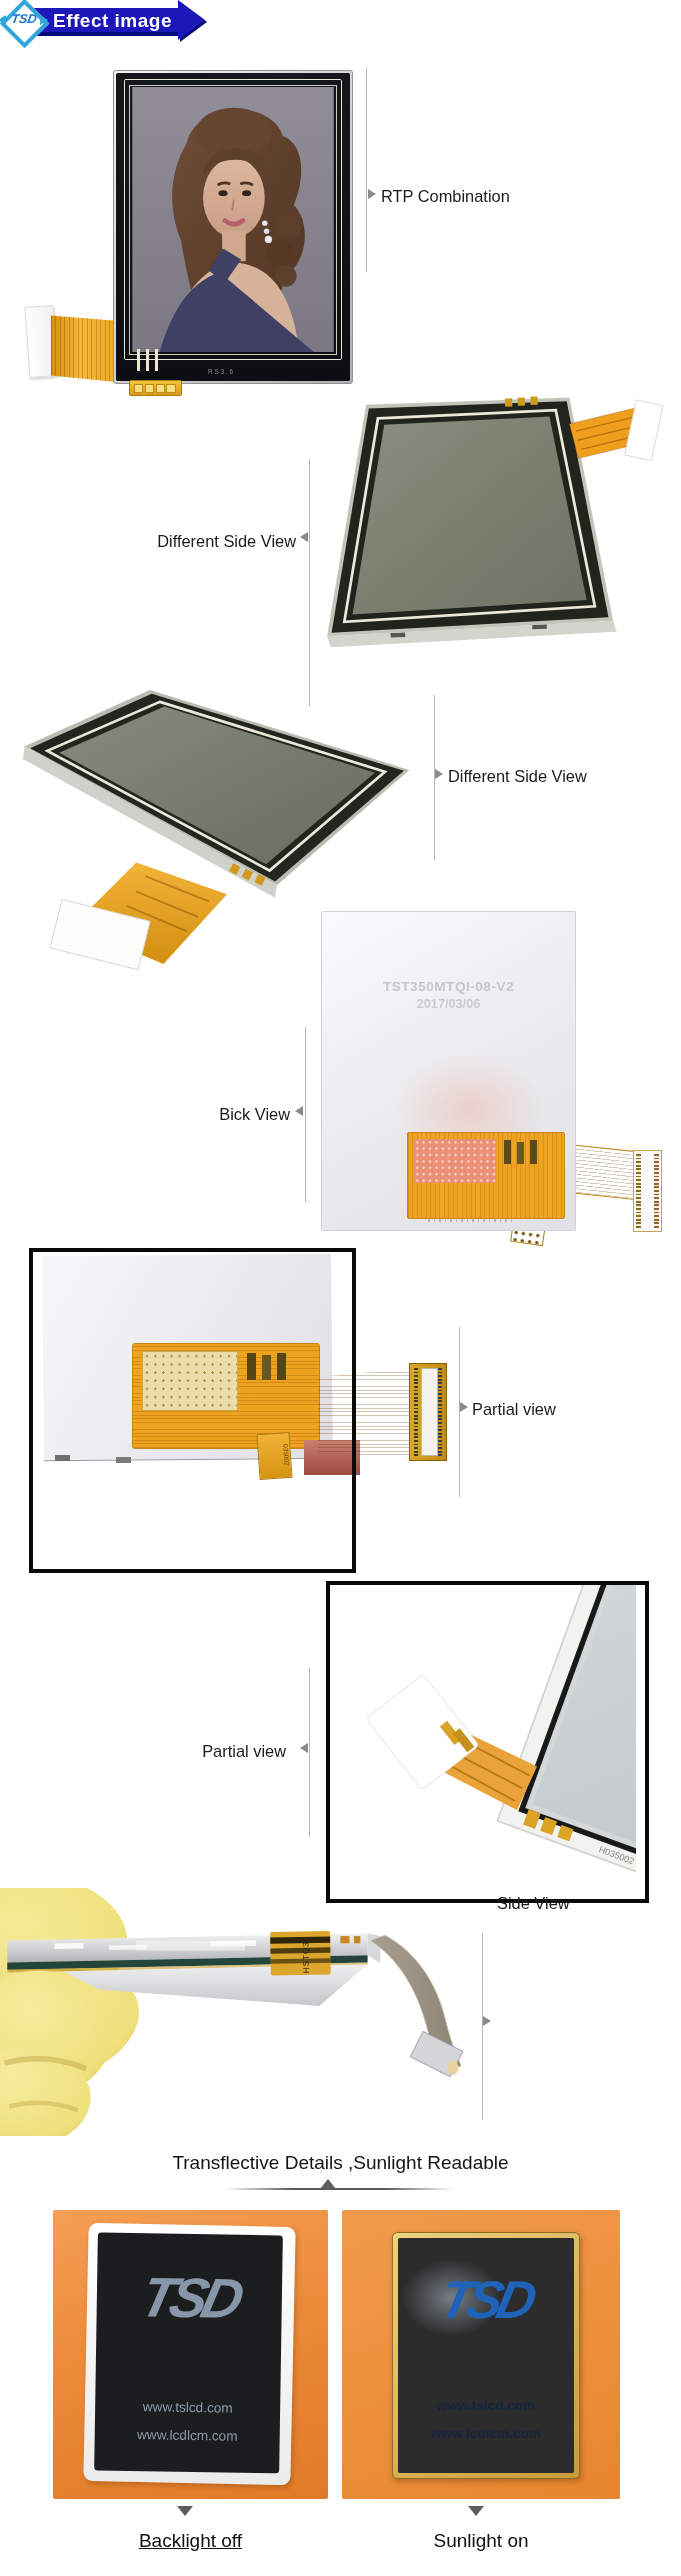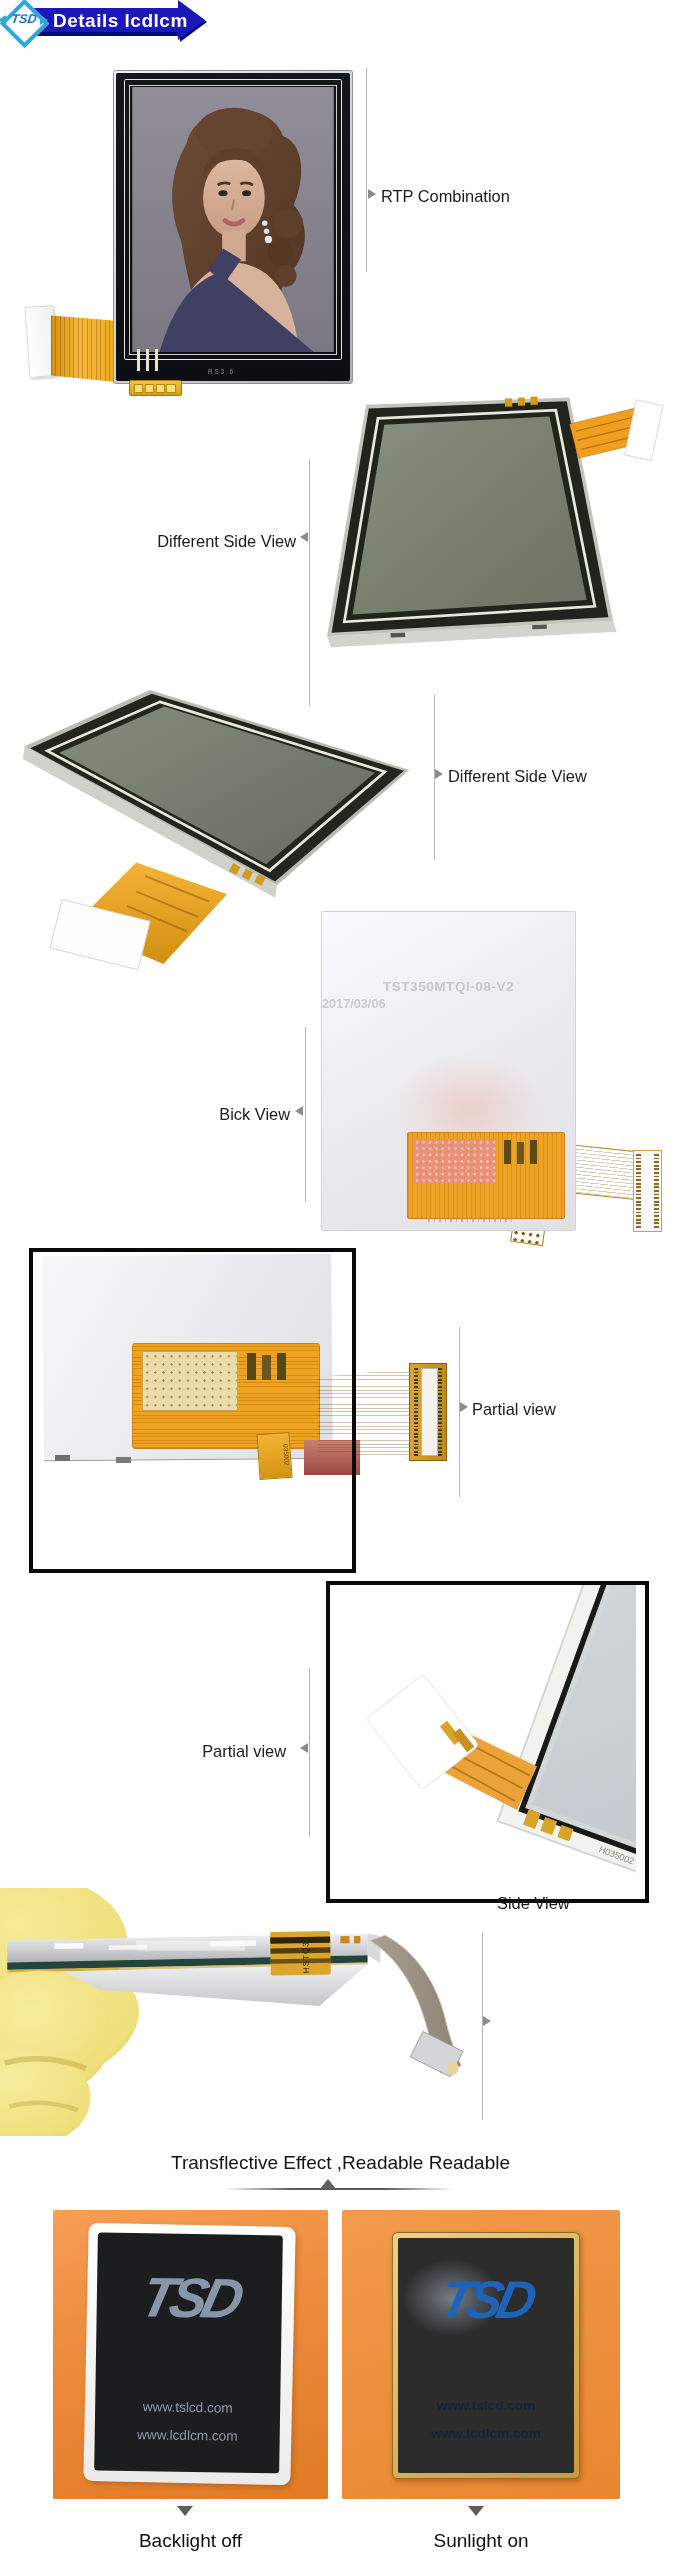--- a/index.html
+++ b/index.html
@@ -37,21 +37,21 @@
   .flex1-ribbon{position:absolute;left:51px;top:309px;width:65px;height:73px;background:linear-gradient(90deg,#d98e10,#f5b83b 45%,#efa91f);clip-path:polygon(0 9%,100% 16%,100% 100%,0 91%);}
   .flex1-tex{position:absolute;inset:0;background:repeating-linear-gradient(90deg,rgba(100,55,0,.30) 0 0.9px,transparent 0.9px 4.5px);}
 
   
   .svgwrap{position:absolute;}
 
   
   .m4{position:absolute;left:321px;top:911px;width:253px;height:318px;background:linear-gradient(150deg,#fbfbfd 0%,#ededf1 45%,#e0e0e5 100%);border:0.9px solid #d2d2d7;border-radius:1.8px;}
   .m4-glow{position:absolute;inset:0;background:radial-gradient(ellipse 109px 82px at 58% 62%,rgba(240,160,135,.35),transparent 70%);}
   .m4-model{position:absolute;left:0;top:67px;width:100%;text-align:center;font-size:13.6px;font-weight:bold;color:#c7c7cb;letter-spacing:0.5px;}
-  .m4-date{position:absolute;left:0;top:85px;width:100%;font-size:12.7px;font-weight:bold;color:#cbcbcf;}
+  .m4-date{position:absolute;left:0;top:85px;width:100%;text-align:center;font-size:12.7px;font-weight:bold;color:#cbcbcf;}
   .m4-fpc{position:absolute;left:85px;top:220px;width:156px;height:85px;background:#efa325;background-image:repeating-linear-gradient(90deg,rgba(140,80,0,.22) 0 0.9px,transparent 0.9px 4.5px);border-radius:1.8px;border:0.9px solid #c9851a;}
   .m4-pink{position:absolute;left:5.5px;top:5.5px;width:82px;height:44px;background:#ea9077;background-image:radial-gradient(rgba(255,255,255,.6) 0.9px,transparent 1.4px);background-size:6.4px 6.4px;border-radius:1.8px;}
   .m4-smd1{position:absolute;left:96px;top:7.3px;width:7.3px;height:23.6px;background:#5a4a18;}
   .m4-smd2{position:absolute;left:109px;top:9px;width:7.3px;height:22px;background:#6b5720;}
   .m4-smd3{position:absolute;left:122px;top:7.3px;width:7.3px;height:23.6px;background:#5a4a18;}
   .m4-barcode{position:absolute;left:106px;top:286px;width:84px;height:23.6px;background:repeating-linear-gradient(90deg,rgba(70,45,0,.45) 0 1.8px,transparent 1.8px 5.5px);opacity:.55;}
   .m4-ribbon{position:absolute;left:554px;top:1147px;width:84px;height:47px;background:linear-gradient(180deg,#f2ae2c,#dd9414);background-image:repeating-linear-gradient(0deg,rgba(120,65,0,.28) 0 0.9px,transparent 0.9px 3.6px);transform:skewY(6deg);border:0.9px solid #bf8312;}
   .m4-conn{position:absolute;left:633px;top:1150px;width:27px;height:80px;background:#fbfbfb;border:1.8px solid #caa14c;}
   .m4-conn i{position:absolute;top:2.7px;bottom:2.7px;width:5.5px;background:repeating-linear-gradient(180deg,#8a6a28 0 1.8px,#f5f0e0 1.8px 3.6px);}
   .m4-tail{position:absolute;left:512px;top:1215px;width:31px;height:27px;background:linear-gradient(180deg,#f0b42f,#d19113);transform:rotate(8deg);border:0.9px solid #b07c10;background-image:radial-gradient(#7a5a10 1.4px,transparent 1.8px);background-size:7.3px 7.3px;}
@@ -100,21 +100,21 @@
   .tri-down{position:absolute;width:0;height:0;border-left:8.2px solid transparent;border-right:8.2px solid transparent;border-top:10px solid #5c5c5c;}
   .caption{position:absolute;width:275px;text-align:center;font-size:19px;color:#101010;}
 </style>
 </head>
 <body>
 
 <div class="banner">
   <div class="banner-shadow"></div>
   <div class="banner-bar"></div>
   <div class="banner-arrow"></div>
-  <div class="banner-title">Details lcdlcm</div>
+  <div class="banner-title">Effect image</div>
   <div class="logo-diamond"></div>
   <div class="logo-tip-l"></div>
   <div class="logo-tip-r"></div>
   <div class="logo-text">TSD</div>
 </div>
 
 <div class="flex1-conn"></div>
 <div class="flex1-ribbon">
     <div class="flex1-tex"></div>
   </div>
@@ -384,21 +384,21 @@
   <ellipse cx="22" cy="158" rx="78" ry="56" fill="url(#glv2)"></ellipse>
   <path d="M5,120 Q50,108 95,126" stroke="rgba(170,140,40,.35)" stroke-width="6" fill="none"></path>
   <path d="M10,168 Q48,158 86,172" stroke="rgba(170,140,40,.3)" stroke-width="5" fill="none"></path>
 </svg>
 </div>
 
 <div class="cl-line" style="left:482px;top:1933px;height:187px;"></div>
 <div class="cl-arrow-r" style="left:483px;top:2016px;"></div>
 <div class="cl-text" style="left:497px;top:1894px;">Side View</div>
 
-<div class="heading">Transflective Effect ,Readable Readable</div>
+<div class="heading">Transflective Details ,Sunlight Readable</div>
 <div class="heading-line"></div>
 <div class="heading-tri"></div>
 
 <div class="photo-off">
   <div class="off-bezel">
     <div class="off-black">
       <div class="off-screen">
         <div class="scr-logo off-logo">TSD</div>
         <div class="scr-url off-url" style="top:160px;">www.tslcd.com</div>
         <div class="scr-url off-url" style="top:188px;">www.lcdlcm.com</div>
@@ -414,15 +414,15 @@
         <div class="scr-logo on-logo" style="font-size:53px;top:29px;">TSD</div>
         <div class="scr-url on-url" style="top:158px;">www.tslcd.com</div>
         <div class="scr-url on-url" style="top:186px;">www.lcdlcm.com</div>
       </div>
     </div>
   </div>
 </div>
 
 <div class="tri-down" style="left:177px;top:2506px;"></div>
 <div class="tri-down" style="left:468px;top:2506px;"></div>
-<div class="caption" style="left:53px;top:2530px;">Backlight off</div>
+<div class="caption" style="left:53px;top:2530px;text-decoration:underline;">Backlight off</div>
 <div class="caption" style="left:342px;top:2530px;width:278px;">Sunlight on</div>
 
 
 </body></html>

